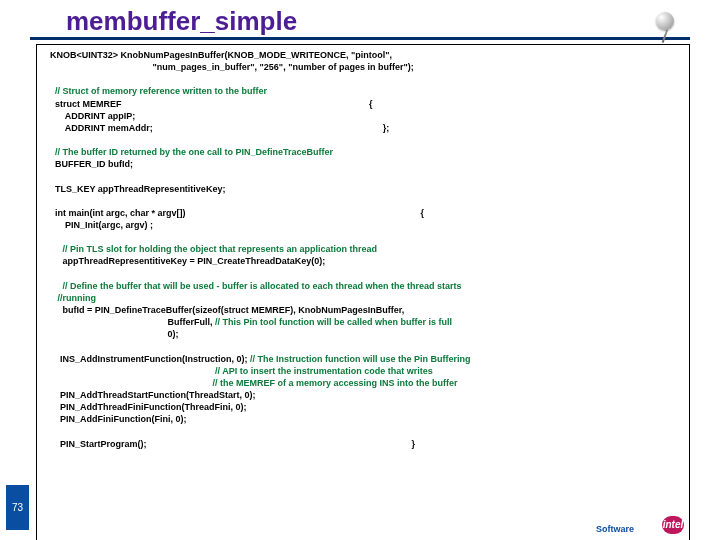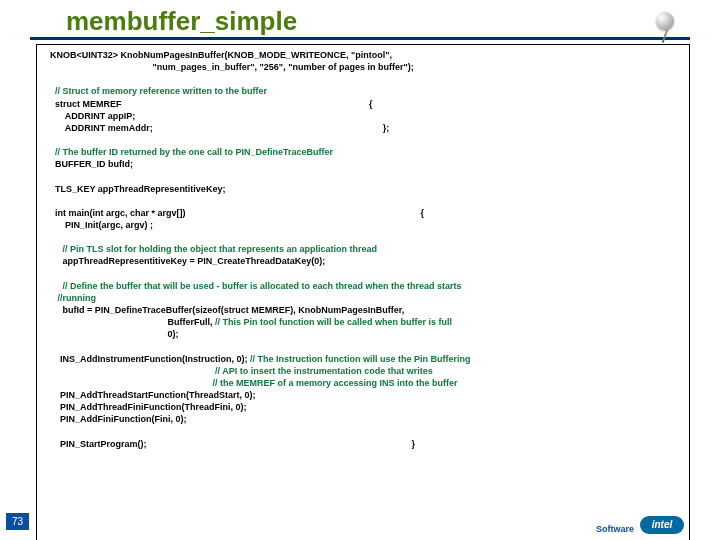--- a/index.html
+++ b/index.html
@@ -14,21 +14,21 @@
   }
   .slide {
     width: 720px;
     height: 540px;
     position: relative;
     box-sizing: border-box;
   }
   .title {
     font-size: 26px;
     font-weight: bold;
-    color: #4d7c0f;
+    color: #4c1d95;
     padding: 6px 0 0 36px;
     border-bottom: 3px solid #002f6c;
     margin: 0 30px 0 30px;
   }
   .codebox {
     margin: 4px 30px 0 36px;
     border: 1.5px solid #000;
     padding: 4px 5px 4px 13px;
     font-family: Verdana, Arial, sans-serif;
     font-size: 9px;
@@ -49,29 +49,29 @@
     font-size: 11px;
     font-weight: bold;
   }
   .pagenum {
     position: absolute;
     left: 6px;
     bottom: 10px;
     background: #0a4ea2;
     color: #fff;
     font-size: 10px;
-    padding: 3px 6px;
+    padding: 17px 6px;
   }
   .intel-logo {
     position: absolute;
     right: 36px;
     bottom: 6px;
-    width: 44px;
+    width: 22px;
     height: 18px;
-    background: #0369a1;
+    background: #be185d;
     border-radius: 9px;
     color: #fff;
     font-style: italic;
     font-weight: bold;
     font-size: 10px;
     text-align: center;
     line-height: 18px;
     font-family: Arial, sans-serif;
   }
   .sw {

